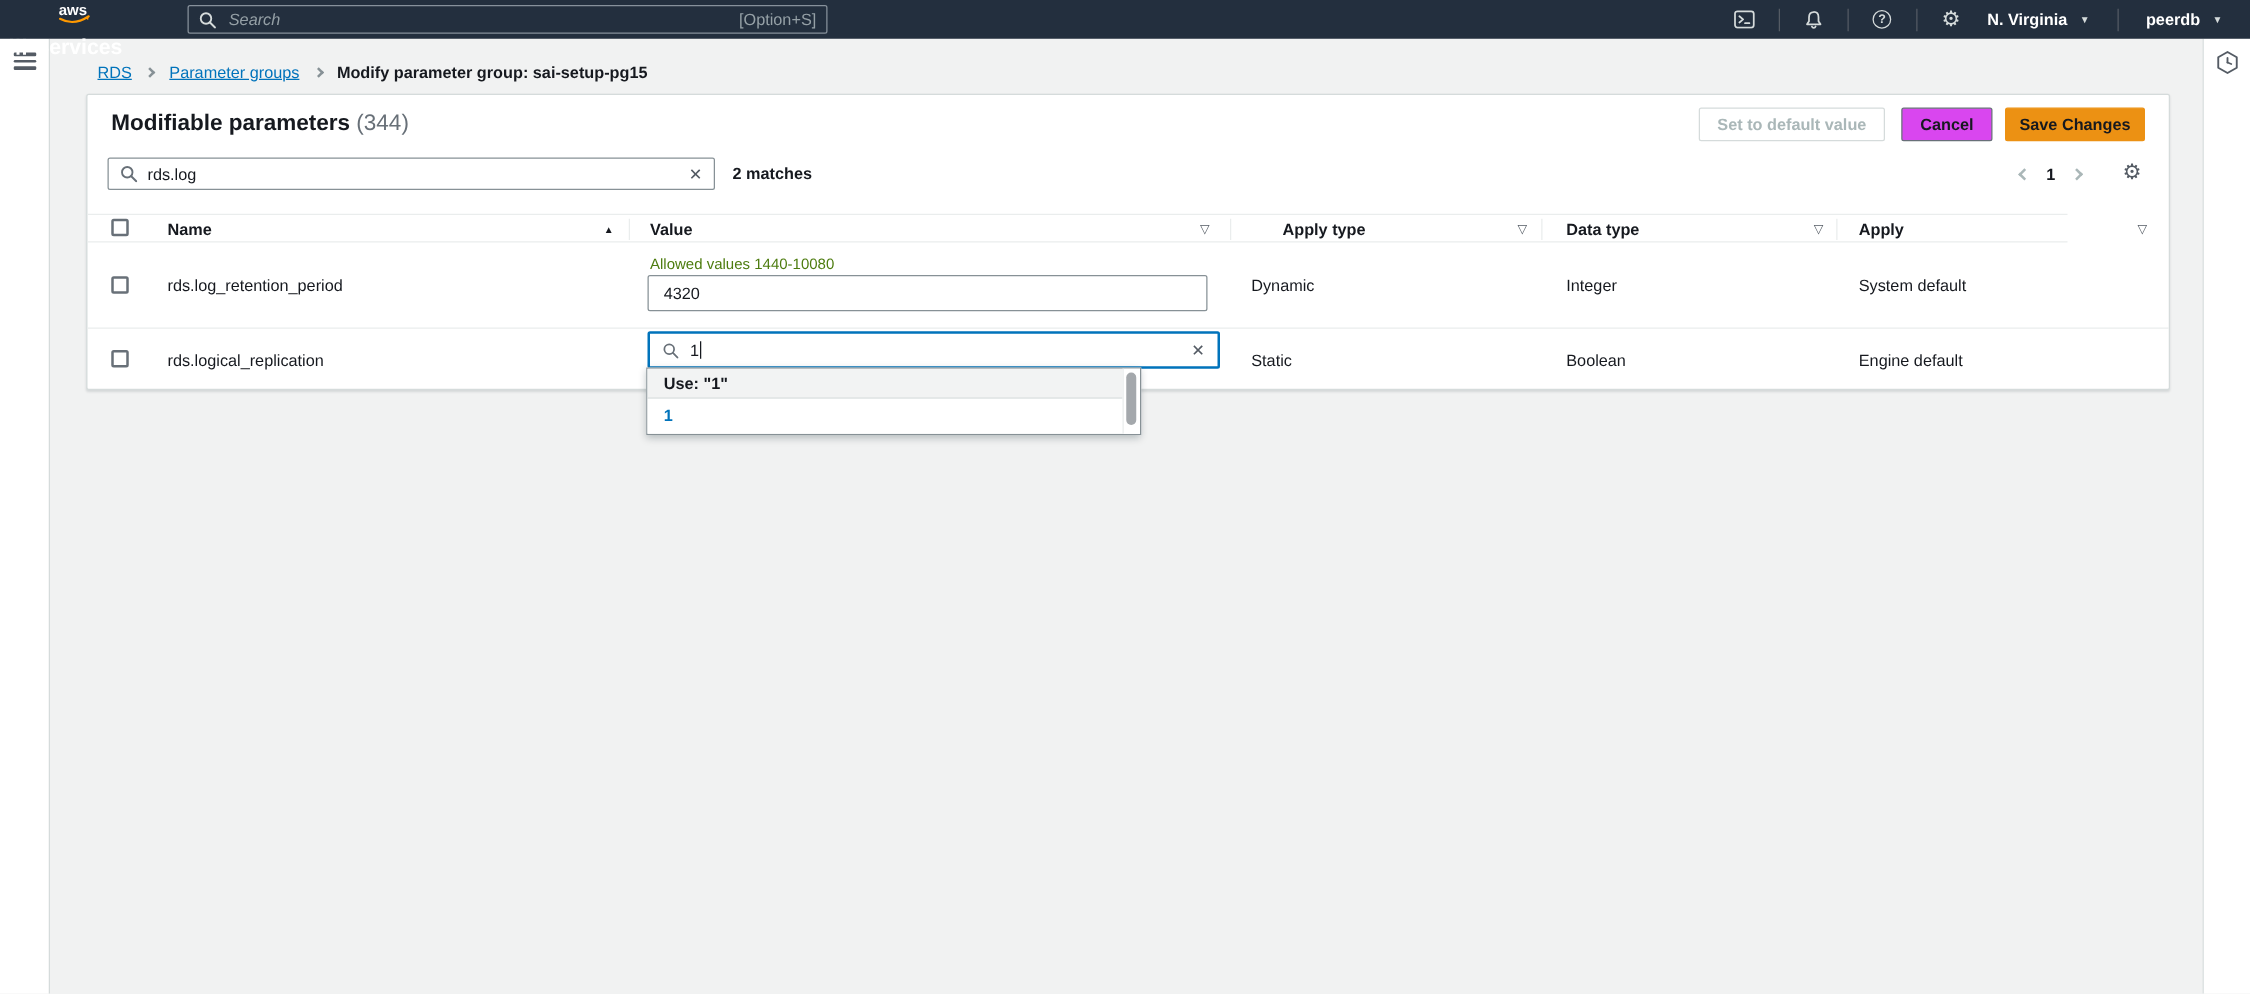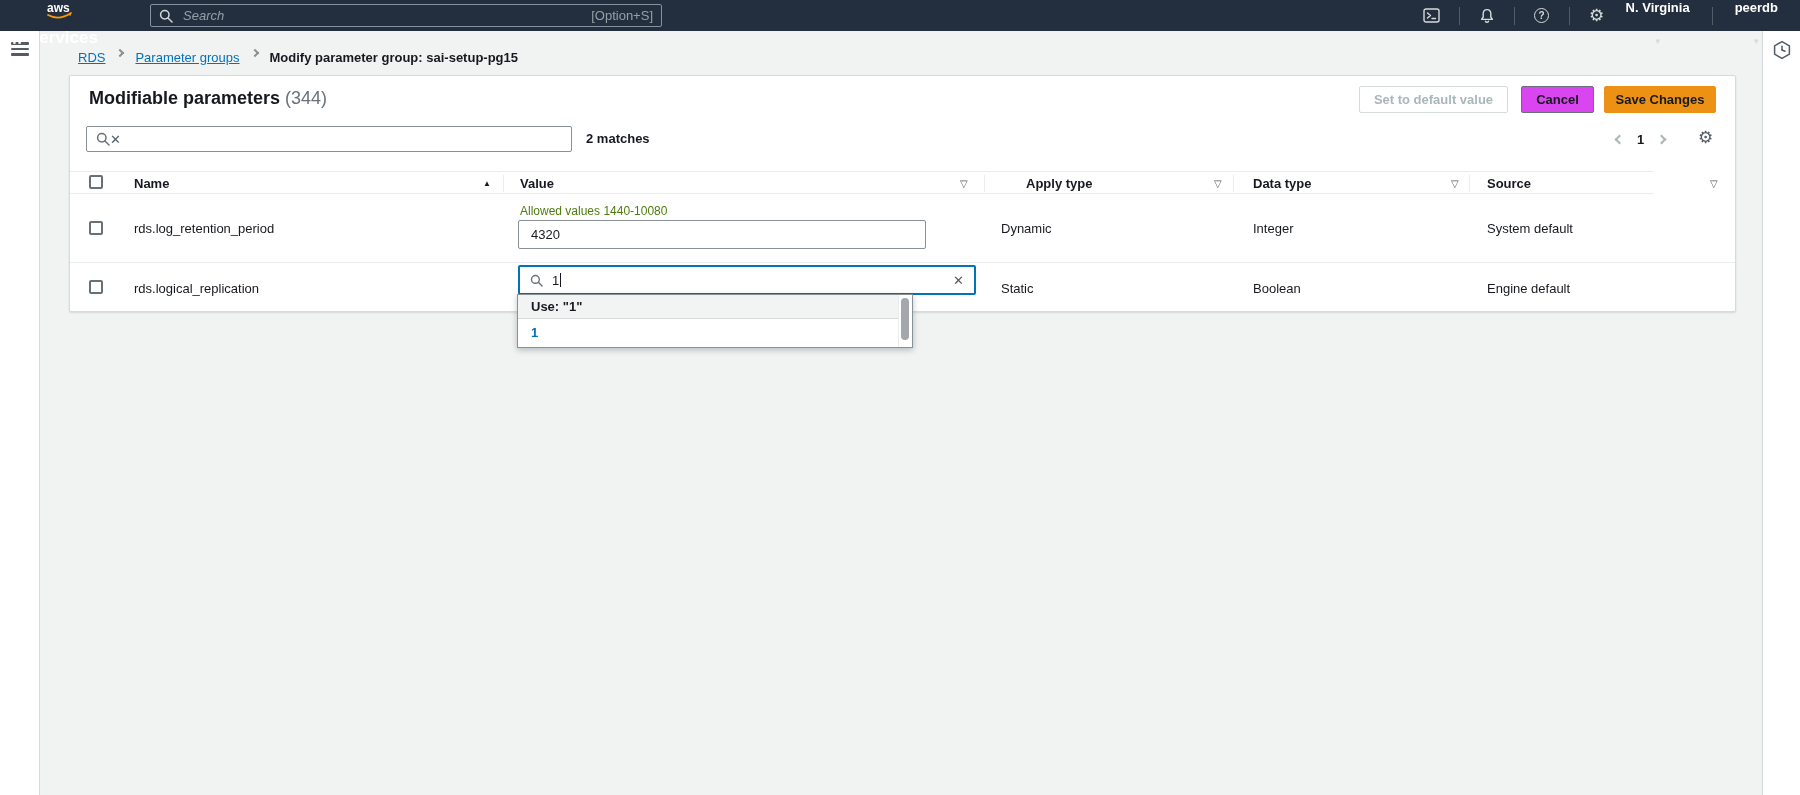--- a/index.html
+++ b/index.html
@@ -12,33 +12,33 @@
   .tb-left { display:flex; align-items:center; height:100%;flex-direction:column; }
   .aws-logo { margin-left:16px; width:34px; height:22px; display:flex; align-items:center; cursor:pointer; }
   .tb-sep { width:1px; height:18px; background:#545b64; margin:0 10px; }
   .services-btn { display:flex; align-items:center; gap:7px; color:#ffffff; font-size:17px; font-weight:700; padding:12px 8px; height:100%; cursor:pointer; }
   .tb-search { position:absolute; left:150px; top:4px; width:512px; height:23px; border:1px solid #87919b; border-radius:2px; background:#232f3e; display:flex; align-items:center; padding:0 8px; }
   .tb-search input { flex:1; background:transparent; border:none; outline:none; color:#eaeded; font-size:13px; font-style:italic; margin-left:10px; font-family:"Liberation Sans", sans-serif; }
   .tb-search input::placeholder { color:#95a0a6; font-style:italic; }
   .tb-shortcut { color:#95a0a6; font-size:13px; }
   .tb-right { position:absolute; right:10px; top:0; height:31px; display:flex; align-items:center; gap:0; }
   .tb-icon-btn { display:flex; align-items:center; justify-content:center; width:34px; height:31px; cursor:pointer; }
-  .tb-text-btn { display:flex; align-items:center; gap:22px; color:#ffffff; font-size:13px; font-weight:700; padding:0 12px; height:31px; cursor:pointer; white-space:nowrap;flex-direction:column; }
+  .tb-text-btn { display:flex; align-items:center; gap:10px; color:#ffffff; font-size:13px; font-weight:700; padding:0 12px; height:31px; cursor:pointer; white-space:nowrap; }
   .tb-caret { font-size:8px; color:#d5dbdb; }
   .gear-glyph-top { font-size:17px; color:#d5dbdb; line-height:1; }
   .help-circle { width:15px; height:15px; border:1.5px solid #d5dbdb; border-radius:50%; color:#d5dbdb; font-size:10px; font-weight:700; display:flex; align-items:center; justify-content:center; }
 
   
   #rail-left { position:absolute; left:0; top:31px; width:40px; height:764px; background:#ffffff; border-right:1px solid #d5dbdb; z-index:40; }
   .hamburger { position:absolute; left:11px; top:11px; width:18px; height:14px; cursor:pointer; }
   .hamburger span { display:block; height:2.5px; background:#545b64; border-radius:1px; margin-bottom:3px; }
   #rail-right { position:absolute; right:0; top:31px; width:38px; height:764px; background:#ffffff; border-left:1px solid #d5dbdb; z-index:40; }
 
   
-  #breadcrumb { position:absolute; left:78px; top:50px; display:flex; align-items:flex-start; gap:12px; font-size:13px; z-index:10; }
+  #breadcrumb { position:absolute; left:78px; top:50px; display:flex; align-items:center; gap:12px; font-size:13px; z-index:10; }
   .bc-link { color:#0073bb; text-decoration:underline; cursor:pointer; }
   .bc-current { color:#16191f; font-weight:700; }
   .chev-r { width:6px; height:6px; border-top:2px solid #879196; border-right:2px solid #879196; transform:rotate(45deg); display:inline-block; }
 
   
   #card { position:absolute; left:69px; top:75px; width:1667px; height:237px; background:#ffffff; border:1px solid #d5dbdb; border-radius:2px; box-shadow:0 1px 2px rgba(0,28,36,0.12); z-index:20; }
   .card-title { position:absolute; left:19px; top:12px; font-size:18px; font-weight:700; color:#16191f; }
   .card-count { font-weight:400; color:#687078; }
   .btn { position:absolute; top:10px; height:27px; border-radius:2px; font-size:13px; font-weight:700; display:flex; align-items:center; justify-content:center; cursor:pointer; font-family:"Liberation Sans", sans-serif; }
   .btn-disabled { left:1289px; width:149px; background:#ffffff; border:1px solid #d5dbdb; color:#aab7b8; cursor:default; }
@@ -62,21 +62,21 @@
   .th-label { position:absolute; top:0; height:23px; line-height:23px; font-size:13px; font-weight:700; color:#16191f; cursor:pointer; }
   .col-div { position:absolute; top:3px; width:1px; height:17px; background:#eaeded; }
   .sort-asc { position:absolute; left:413px; top:0; height:23px; line-height:23px; font-size:8px; color:#16191f; }
   .filter-glyph { position:absolute; top:0; height:23px; line-height:23px; font-size:10px; color:#545b64; cursor:pointer; }
   .trow { position:absolute; left:0; width:1665px; }
   .row1 { top:118px; height:69px; border-bottom:1px solid #eaeded; }
   .row2 { top:187px; height:50px; }
   .cell { position:absolute; top:0; height:100%; display:flex; align-items:center; font-size:13px; color:#16191f; }
   .checkbox { position:absolute; left:19px; width:14px; height:14px; border:2px solid #687078; border-radius:2px; background:#ffffff; cursor:pointer; }
   .hint { position:absolute; left:450px; top:10px; font-size:12px; color:#4d7c0f; }
-  .value-input { position:absolute; left:448px; top:26px; width:408px; height:29px; border:1px solid #879196; border-radius:2px; font-size:13px; color:#16191f; padding:0 12px; font-family:"Liberation Sans", sans-serif; outline:none; background:#fff; }
+  .value-input { position:absolute; left:448px; top:26px; width:448px; height:29px; border:1px solid #879196; border-radius:2px; font-size:13px; color:#16191f; padding:0 12px; font-family:"Liberation Sans", sans-serif; outline:none; background:#fff; }
   .combobox { position:absolute; left:448px; top:2px; width:458px; height:30px; border:2px solid #0073bb; border-radius:2px; background:#ffffff; display:flex; align-items:center; padding:0 10px; }
   .combobox .query { font-size:13px; color:#16191f; margin-left:9px; }
   .caret-line { display:inline-block; width:1px; height:14px; background:#16191f; margin-left:1px; vertical-align:middle; }
   .combobox .close-x { margin-left:auto; }
 
   
   #dropdown { position:absolute; left:517px; top:294px; width:396px; background:#ffffff; border:1px solid #879196; box-shadow:0 2px 6px rgba(0,28,36,0.25); z-index:70; }
   .dd-use { height:24px; line-height:24px; background:#f2f3f3; border-bottom:1px solid #d5dbdb; font-size:13px; font-weight:700; color:#16191f; padding-left:13px; cursor:pointer; }
   .dd-opt { height:28px; line-height:28px; font-size:13px; font-weight:700; color:#0073bb; padding-left:13px; cursor:pointer; background:#ffffff; }
   .dd-scroll { position:absolute; right:0; top:0; bottom:0; width:14px; background:#ffffff; border-left:1px solid #eaeded; }
@@ -194,20 +194,21 @@
     </div>
     <div class="btn btn-disabled">Set to default value</div>
     <div class="btn btn-normal">Cancel</div>
     <div class="btn btn-primary">Save Changes</div>
 
     <div class="filter-box">
       <svg width="14" height="14" viewBox="0 0 14 14">
         <circle cx="5.8" cy="5.8" r="4.2" fill="none" stroke="#687078" stroke-width="1.5"></circle>
         <line x1="9" y1="9" x2="13" y2="13" stroke="#687078" stroke-width="1.5" stroke-linecap="round"></line>
       </svg>
+      <input type="text" readonly="" value="rds.log" style="">
       <span class="close-x">✕</span>
     </div>
     <div class="matches">2 matches</div>
 
     <div class="pager">
       <span class="chev-pag left"></span>
       <span class="page-num">1</span>
       <span class="chev-pag right"></span>
     </div>
     <span class="gear-glyph-card">⚙</span>
@@ -219,21 +220,21 @@
       <span class="col-div" style="left:433px;"></span>
       <span class="th-label" style="left:450px;">Value</span>
       <span class="filter-glyph" style="left:890px;">▽</span>
       <span class="col-div" style="left:914px;"></span>
       <span class="th-label" style="left:931px;margin-left:25px;">Apply type</span>
       <span class="filter-glyph" style="left:1144px;">▽</span>
       <span class="col-div" style="left:1163px;"></span>
       <span class="th-label" style="left:1183px;">Data type</span>
       <span class="filter-glyph" style="left:1381px;">▽</span>
       <span class="col-div" style="left:1399px;"></span>
-      <span class="th-label" style="left:1417px;">Source</span>
+      <span class="th-label" style="left:1417px;">Apply</span>
       <span class="filter-glyph" style="left:1640px;">▽</span>
     </div>
 
     <div class="trow row1">
       <span class="checkbox" style="top:27px;"></span>
       <span class="cell" style="left:64px;">rds.log_retention_period</span>
       <span class="hint">Allowed values 1440-10080</span>
       <input class="value-input" type="text" readonly="" value="4320" style="">
       <span class="cell" style="left:931px;">Dynamic</span>
       <span class="cell" style="left:1183px;">Integer</span>

